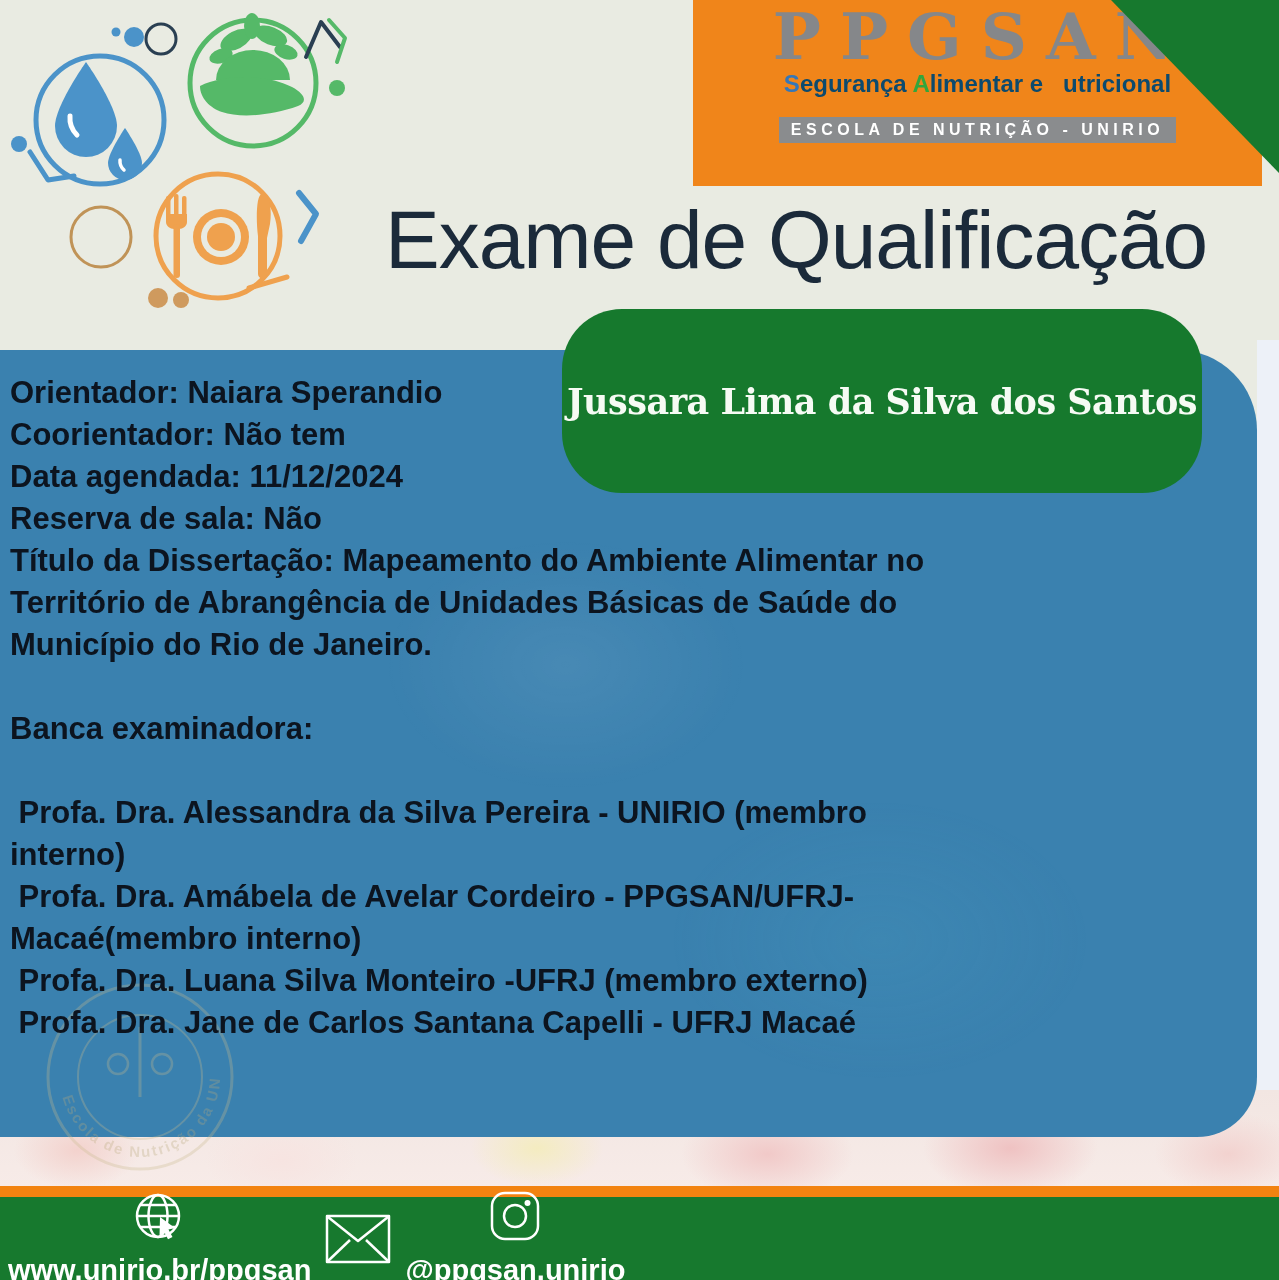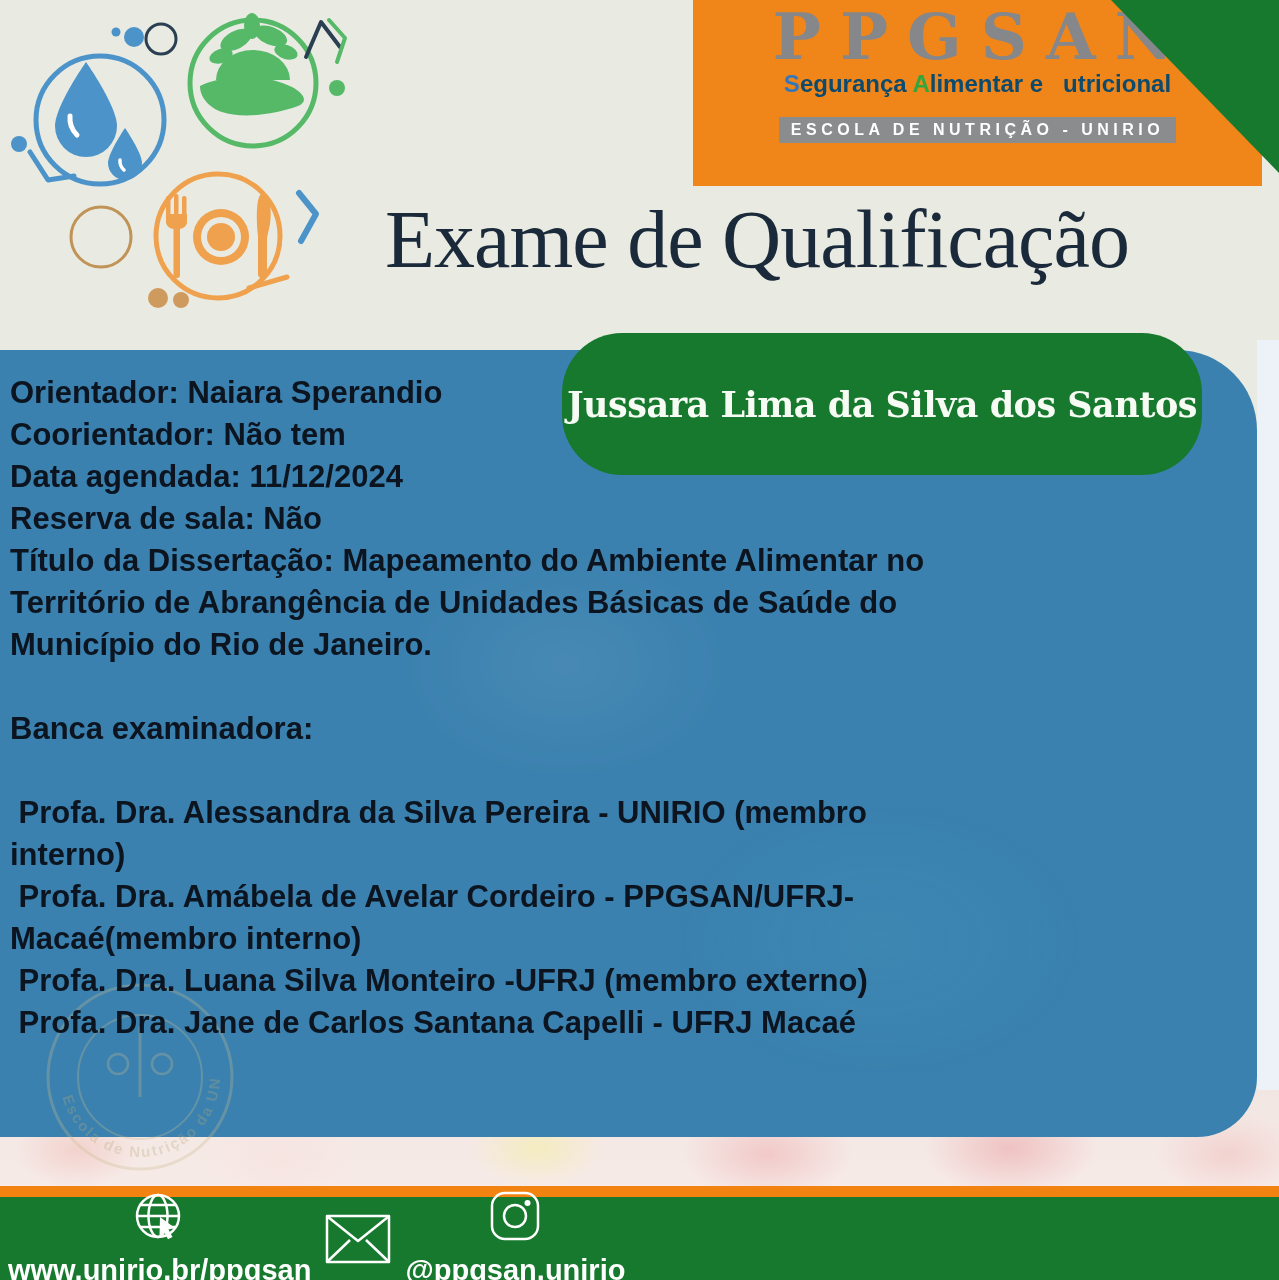--- a/index.html
+++ b/index.html
@@ -38,37 +38,37 @@
     display:inline-block;background:#8a8c8e;color:#ffffff;font-weight:700;font-size:16px;
     letter-spacing:4.5px;padding:4px 12px;margin-top:19px;white-space:nowrap;
   }
   .corner-triangle{
     position:absolute;right:0;top:0;width:168px;height:173px;background:#17792e;z-index:5;
     clip-path:polygon(0 0,100% 0,100% 100%);
   }
   
   .page-title{
     position:absolute;left:385px;top:192px;width:880px;z-index:4;
-    font-size:82px;line-height:96px;letter-spacing:-1px;color:#1b2a3a;white-space:nowrap;font-family:Liberation Serif, serif;
+    font-size:82px;line-height:96px;letter-spacing:-1px;color:#1b2a3a;white-space:nowrap;
   }
   
   .blue-panel{
     position:absolute;left:0;top:350px;width:1257px;height:787px;background:#3a81af;
     border-radius:0 80px 60px 0;z-index:2;
   }
   .blue-panel::after{
     content:"";position:absolute;inset:0;border-radius:inherit;
     background:
       radial-gradient(260px 180px at 45% 40%,rgba(255,255,255,.07),rgba(255,255,255,0) 70%),
       radial-gradient(300px 200px at 70% 75%,rgba(90,190,210,.10),rgba(90,190,210,0) 70%);
   }
   
   .name-pill{
-    position:absolute;left:562px;top:309px;width:640px;height:142px;border-radius:60px;
-    background:#16792d;z-index:5;display:flex;align-items:center;justify-content:center;margin-top:24px;
+    position:absolute;left:562px;top:309px;width:640px;height:184px;border-radius:60px;
+    background:#16792d;z-index:5;display:flex;align-items:center;justify-content:center;
   }
   .name-pill span{
     font-family:"DejaVu Serif",serif;font-weight:700;font-size:35px;letter-spacing:-0.5px;
     color:#f6fbf4;white-space:nowrap;
   }
   
   .details{position:absolute;left:10px;top:372px;width:1120px;z-index:4;}
   .info-line{
     font-weight:700;font-size:31px;line-height:42px;min-height:42px;color:#0c141f;
     white-space:pre;letter-spacing:0;

